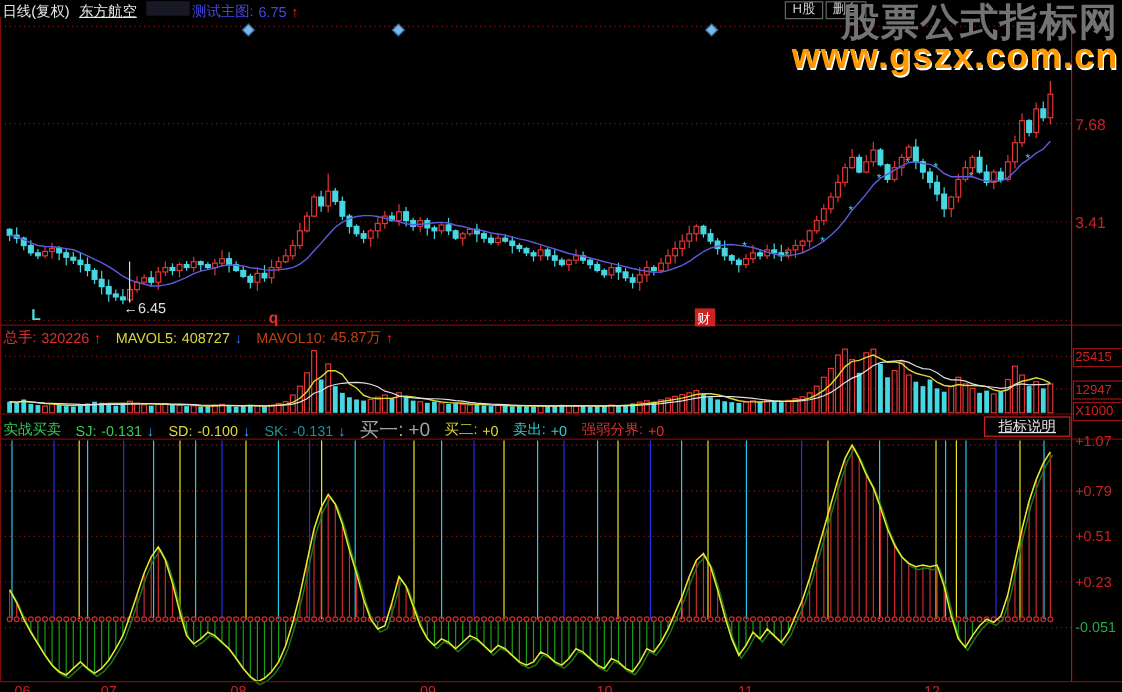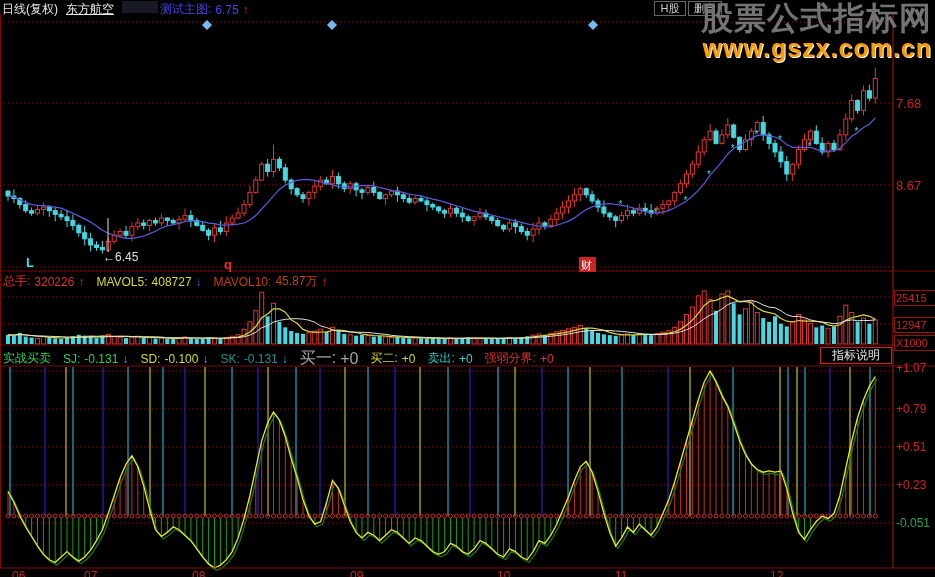--- a/index.html
+++ b/index.html
@@ -27,21 +27,21 @@
   .btn{border:1px solid #666;color:#cfcfcf;font-size:11px;line-height:13px;
        text-align:center;background:#000;}
   .vol-axis-box{border:1px solid #991111;color:#cc2222;font-size:11px;line-height:14px;
        text-align:left;padding-left:1px;width:39px;background:#000;}
   .dropdown{border:1px solid #993333;color:#dddddd;font-size:13px;line-height:20px;
        text-align:center;background:#000;}
   .help-btn{border:1px solid #cc2222;color:#e8e8e8;font-size:12px;line-height:15px;
        text-align:center;background:#000;}
   .month{color:#cc2222;font-size:12px;line-height:12px;}
   .wm1{color:#737373;font-size:32px;font-weight:bold;letter-spacing:1px;line-height:33px;}
-  .wm2{color:#ff9900;font-size:25px;font-weight:bold;letter-spacing:1px;line-height:26px;
+  .wm2{color:#ff9900;font-size:30px;font-weight:bold;letter-spacing:1px;line-height:26px;
        text-shadow:1px 1px 0 #ffffff;}
   .hdr-flex{display:flex;align-items:center;}
   .hdr-flex span{margin-right:4px;}
   .gap{margin-left:8px;}
 </style>
 </head>
 <body>
 
 <div id="app">
 
@@ -866,21 +866,21 @@
   </div>
   <div class="txt btn" style="left:654px;top:1px;width:30px;height:13px;">H股</div>
   <div class="txt btn" style="left:688px;top:1px;width:32px;height:13px;">删自</div>
 
   <div class="txt" style="right:3px;top:2px;text-align:right;z-index:5;">
     <div class="wm1">股票公式指标网</div>
     <div class="wm2">www.gszx.com.cn</div>
   </div>
 
   <div class="txt axis-red" style="left:896px;top:96px;">7.68</div>
-  <div class="txt axis-red" style="left:896px;top:178px;">8.67</div>
+  <div class="txt axis-red" style="left:896px;top:178px;">3.41</div>
 
   <div class="txt hdr-flex" style="left:3px;top:273px;">
     <span class="red">总手:</span>
     <span class="red">320226</span>
     <span class="redarrow">↑</span>
     <span class="yel gap">MAVOL5:</span>
     <span class="yel">408727</span>
     <span class="bluearrow">↓</span>
     <span class="wht gap">MAVOL10:</span>
     <span class="wht">45.87万</span>
@@ -904,21 +904,21 @@
     <span class="cyanarrow">↓</span>
     <span class="bl2 gap">买一:</span>
     <span class="bl2">+0</span>
     <span class="yel gap">买二:</span>
     <span class="yel">+0</span>
     <span class="cy2 gap">卖出:</span>
     <span class="cy2">+0</span>
     <span class="red gap">强弱分界:</span>
     <span class="red">+0</span>
   </div>
-  <div class="txt help-btn" style="left:820px;top:347px;width:70px;height:15px;">指标说明</div>
+  <div class="txt help-btn" style="left:820px;top:347px;width:70px;height:15px;text-decoration:underline;">指标说明</div>
 
   <div class="txt axis-red-s" style="left:896px;top:361px;text-align:center;">+1.07</div>
   <div class="txt axis-red-s" style="left:896px;top:402px;">+0.79</div>
   <div class="txt axis-red-s" style="left:896px;top:440px;">+0.51</div>
   <div class="txt axis-red-s" style="left:896px;top:478px;">+0.23</div>
   <div class="txt axis-grn" style="left:896px;top:516px;">-0.051</div>
 
   <div class="txt month" style="top: 570px; left: 12px;">06</div>
   <div class="txt month" style="top: 570px; left: 84px;">07</div>
   <div class="txt month" style="top: 570px; left: 192px;">08</div>

